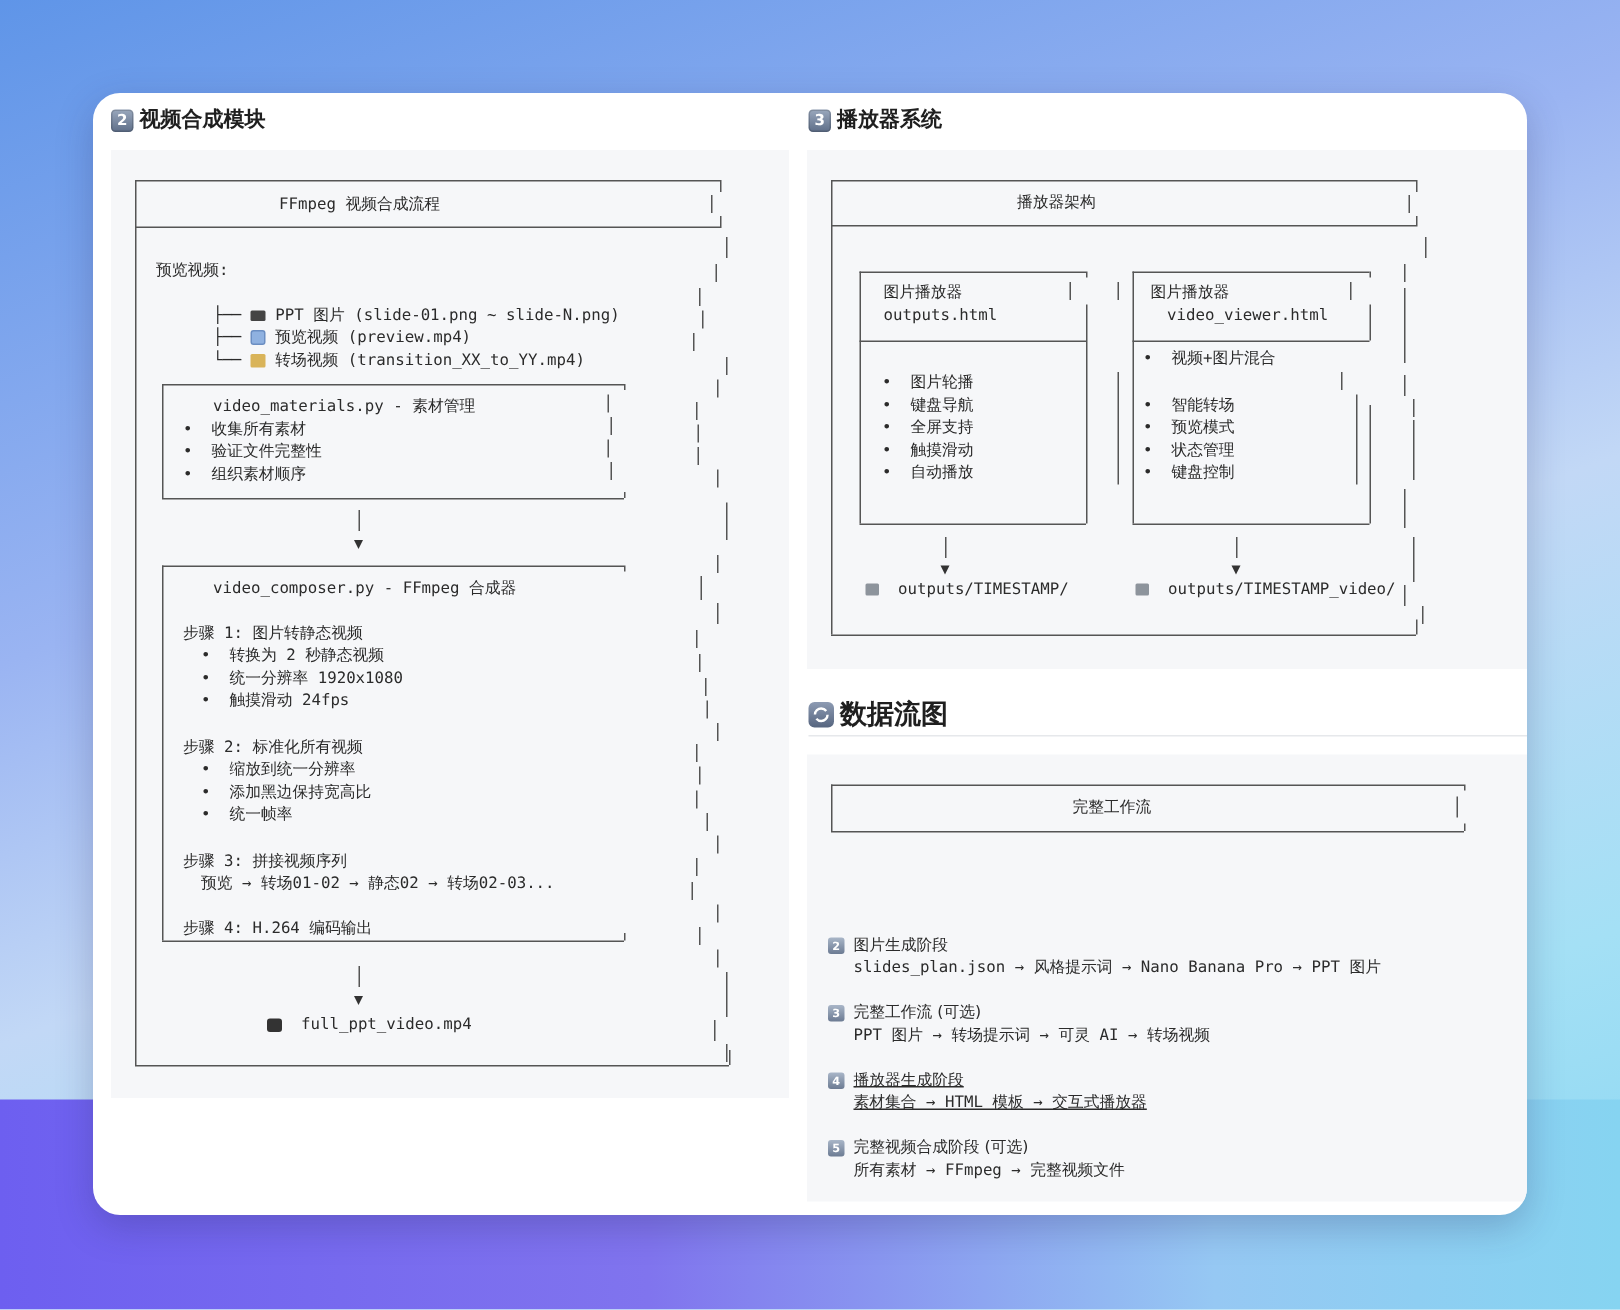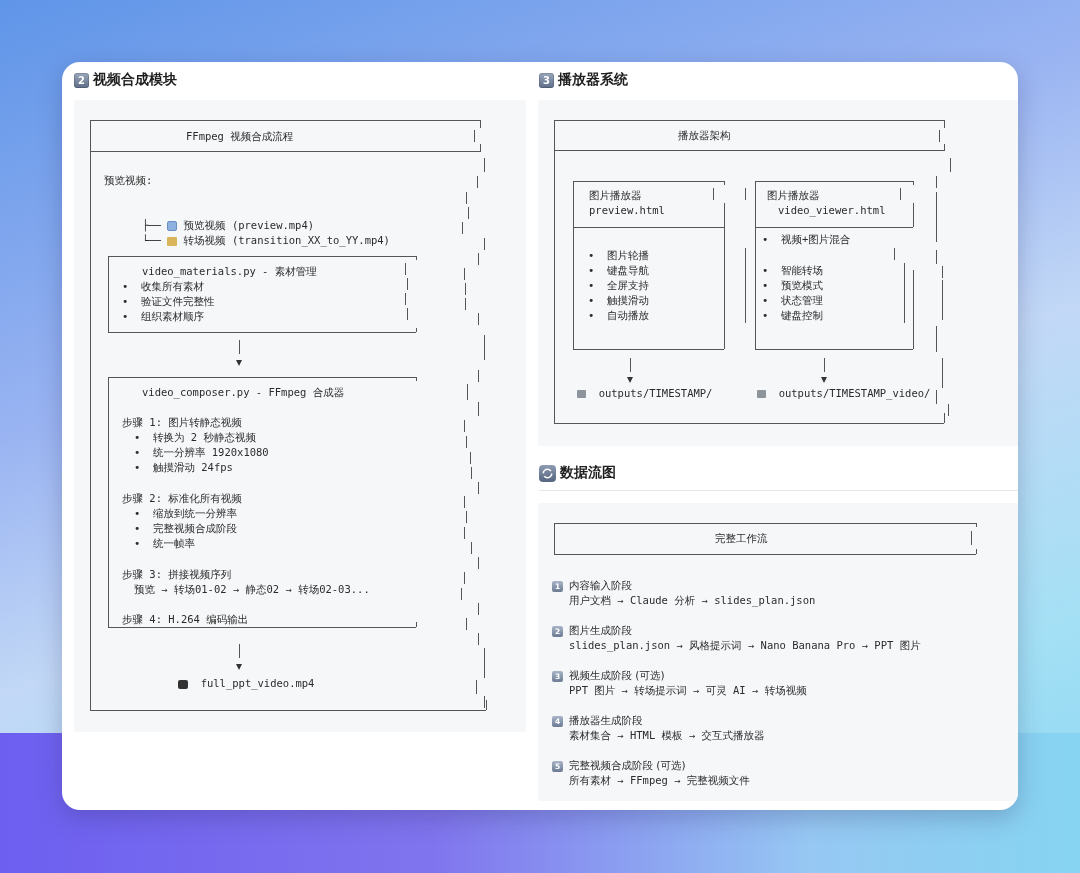--- a/index.html
+++ b/index.html
@@ -106,20 +106,23 @@
     <div class="line vl" style="left:392px; top:518px; height:12px;"></div>
     <div class="line vl" style="left:404px; top:533px; height:12px;"></div>
     <div class="line vl" style="left:410px; top:548px; height:30px;"></div>
     <div class="line vl" style="left:402px; top:580px; height:14px;"></div>
     <div class="line vl" style="left:410px; top:596px; height:12px;"></div>
 
     <div class="mono" style="left:112px; top:29px;">FFmpeg 视频合成流程</div>
 
     <div class="mono" style="left:30px; top:73px;">预览视频:</div>
 
+    <div class="mono" style="left:30px; top:88px;">
+      <span>├──</span> <span class="ico" style="width:10px;height:7px;background:#444;border-radius:1px;"></span> <span>PPT 图片 (slide-01.png ~ slide-N.png)</span>
+    </div>
     <div class="mono" style="left:30px; top:103px;">
       <span>├──</span> <span class="ico" style="width:10px;height:10px;background:#8fb1e0;border-radius:2px;border:1px solid #6b8ec2;box-sizing:border-box;"></span> <span>预览视频 (preview.mp4)</span>
     </div>
     <div class="mono" style="left:30px; top:118px;">
       <span>└──</span> <span class="ico" style="width:10px;height:9px;background:#d9b45a;border-radius:1px;"></span> <span>转场视频 (transition_XX_to_YY.mp4)</span>
     </div>
 
     <div>
       <div class="line hl" style="left:34px; top:156px; width:308px;"></div>
       <div class="line vl" style="left:34px; top:156px; height:76px;"></div>
@@ -147,21 +150,21 @@
       <div class="line vl" style="left:342px; top:522px; height:5px;"></div>
       <div class="mono" style="left:68px; top:285px;">video_composer.py - FFmpeg 合成器</div>
 
       <div class="mono" style="left:48px; top:315px;">步骤 1: 图片转静态视频</div>
       <div class="mono" style="left:60px; top:330px;">•  <span>转换为 2 秒静态视频</span></div>
       <div class="mono" style="left:60px; top:345px;">•  <span>统一分辨率 1920x1080</span></div>
       <div class="mono" style="left:60px; top:360px;">•  <span>触摸滑动 24fps</span></div>
 
       <div class="mono" style="left:48px; top:391px;">步骤 2: 标准化所有视频</div>
       <div class="mono" style="left:60px; top:406px;">•  <span>缩放到统一分辨率</span></div>
-      <div class="mono" style="left:60px; top:421px;">•  <span>完整视频合成阶段</span></div>
+      <div class="mono" style="left:60px; top:421px;">•  <span>添加黑边保持宽高比</span></div>
       <div class="mono" style="left:60px; top:436px;">•  <span>统一帧率</span></div>
 
       <div class="mono" style="left:48px; top:467px;">步骤 3: 拼接视频序列</div>
       <div class="mono" style="left:60px; top:482px;">预览 → 转场01-02 → 静态02 → 转场02-03...</div>
 
       <div class="mono" style="left:48px; top:512px;">步骤 4: H.264 编码输出</div>
     </div>
 
     <div class="line vl" style="left:165px; top:544px; height:14px;"></div>
     <div class="arrow-down" style="left:161.5px; top:564px;"></div>
@@ -199,21 +202,21 @@
 
     <div>
       <div class="line hl" style="left:35px; top:81px; width:151px;"></div>
       <div class="line vl" style="left:35px; top:81px; height:168px;"></div>
       <div class="line hl" style="left:35px; top:127px; width:151px;"></div>
       <div class="line hl" style="left:35px; top:249px; width:151px;"></div>
       <div class="line vl" style="left:186px; top:81px; height:4px;"></div>
       <div class="line vl" style="left:175px; top:88px; height:12px;"></div>
       <div class="line vl" style="left:186px; top:103px; height:146px;"></div>
       <div class="mono" style="left:51px; top:88px;">图片播放器</div>
-      <div class="mono" style="left:51px; top:103px;">preview.html</div>
+      <div class="mono" style="left:51px; top:103px;">outputs.html</div>
       <div class="mono" style="left:50px; top:148px;">•  <span>图片轮播</span></div>
       <div class="mono" style="left:50px; top:163px;">•  <span>键盘导航</span></div>
       <div class="mono" style="left:50px; top:178px;">•  <span>全屏支持</span></div>
       <div class="mono" style="left:50px; top:193px;">•  <span>触摸滑动</span></div>
       <div class="mono" style="left:50px; top:208px;">•  <span>自动播放</span></div>
     </div>
 
     <div>
       <div class="line vl" style="left:207px; top:88px; height:12px;"></div>
       <div class="line vl" style="left:207px; top:148px; height:75px;"></div>
@@ -238,52 +241,48 @@
 
     <div class="line vl" style="left:92px; top:258px; height:14px;"></div>
     <div class="arrow-down" style="left:88.5px; top:277px;"></div>
     <div class="line vl" style="left:286px; top:258px; height:14px;"></div>
     <div class="arrow-down" style="left:282.5px; top:277px;"></div>
 
     <div class="mono" style="left:39px; top:286px;"><span class="ico" style="width:9px;height:8px;background:#8d949c;border-radius:1px;"></span>  <span>outputs/TIMESTAMP/</span></div>
     <div class="mono" style="left:219px; top:286px;"><span class="ico" style="width:9px;height:8px;background:#8d949c;border-radius:1px;"></span>  <span>outputs/TIMESTAMP_video/</span></div>
   </div>
 
-  <div class="sec-title" style="left:477px; top:402px; font-size:14px;">
+  <div class="sec-title" style="left:477px; top:402px; font-size:18px;">
     <span class="ico" style="width:17px;height:17px;border-radius:4px;background:linear-gradient(#8d9bb3,#56657f);position:relative;">
       <svg width="17" height="17" viewBox="0 0 17 17">
           <circle cx="8.5" cy="8.5" r="4.2" fill="none" stroke="#fff" stroke-width="1.6" stroke-dasharray="10 3"></circle>
         </svg>
     </span>
     <span>数据流图</span>
   </div>
   <div class="divider" style="left:477px; top:428px; width:479px;"></div>
 
   <div class="panel" style="left:476px; top:441px; width:480px; height:298px;">
     <div class="line hl" style="left:16px; top:20px; width:422px;"></div>
     <div class="line vl" style="left:16px; top:20px; height:31px;"></div>
     <div class="line hl" style="left:16px; top:51px; width:422px;"></div>
     <div class="line vl" style="left:438px; top:20px; height:4px;"></div>
     <div class="line vl" style="left:433px; top:28px; height:14px;"></div>
     <div class="line vl" style="left:438px; top:46px; height:5px;"></div>
     <div class="mono" style="left:177px; top:28px;">完整工作流</div>
 
-    <div class="stage" style="left:14px; top:75px;">
-      <div><span class="small-badge">1</span><span>内容输入阶段</span></div>
-      <div class="stage-flow">用户文档 → Claude 分析 → slides_plan.json</div>
-    </div>
     <div class="stage" style="left:14px; top:120px;">
       <div><span class="small-badge">2</span><span>图片生成阶段</span></div>
       <div class="stage-flow">slides_plan.json → 风格提示词 → Nano Banana Pro → PPT 图片</div>
     </div>
     <div class="stage" style="left:14px; top:165px;">
-      <div><span class="small-badge">3</span><span>视频生成阶段 (可选)</span></div>
+      <div><span class="small-badge">3</span><span>完整工作流 (可选)</span></div>
       <div class="stage-flow">PPT 图片 → 转场提示词 → 可灵 AI → 转场视频</div>
     </div>
-    <div class="stage" style="left:14px; top:210px;">
+    <div class="stage" style="left:14px; top:210px;text-decoration:underline;">
       <div><span class="small-badge">4</span><span>播放器生成阶段</span></div>
       <div class="stage-flow">素材集合 → HTML 模板 → 交互式播放器</div>
     </div>
     <div class="stage" style="left:14px; top:255px;">
       <div><span class="small-badge">5</span><span>完整视频合成阶段 (可选)</span></div>
       <div class="stage-flow">所有素材 → FFmpeg → 完整视频文件</div>
     </div>
   </div>
 </div>
 

